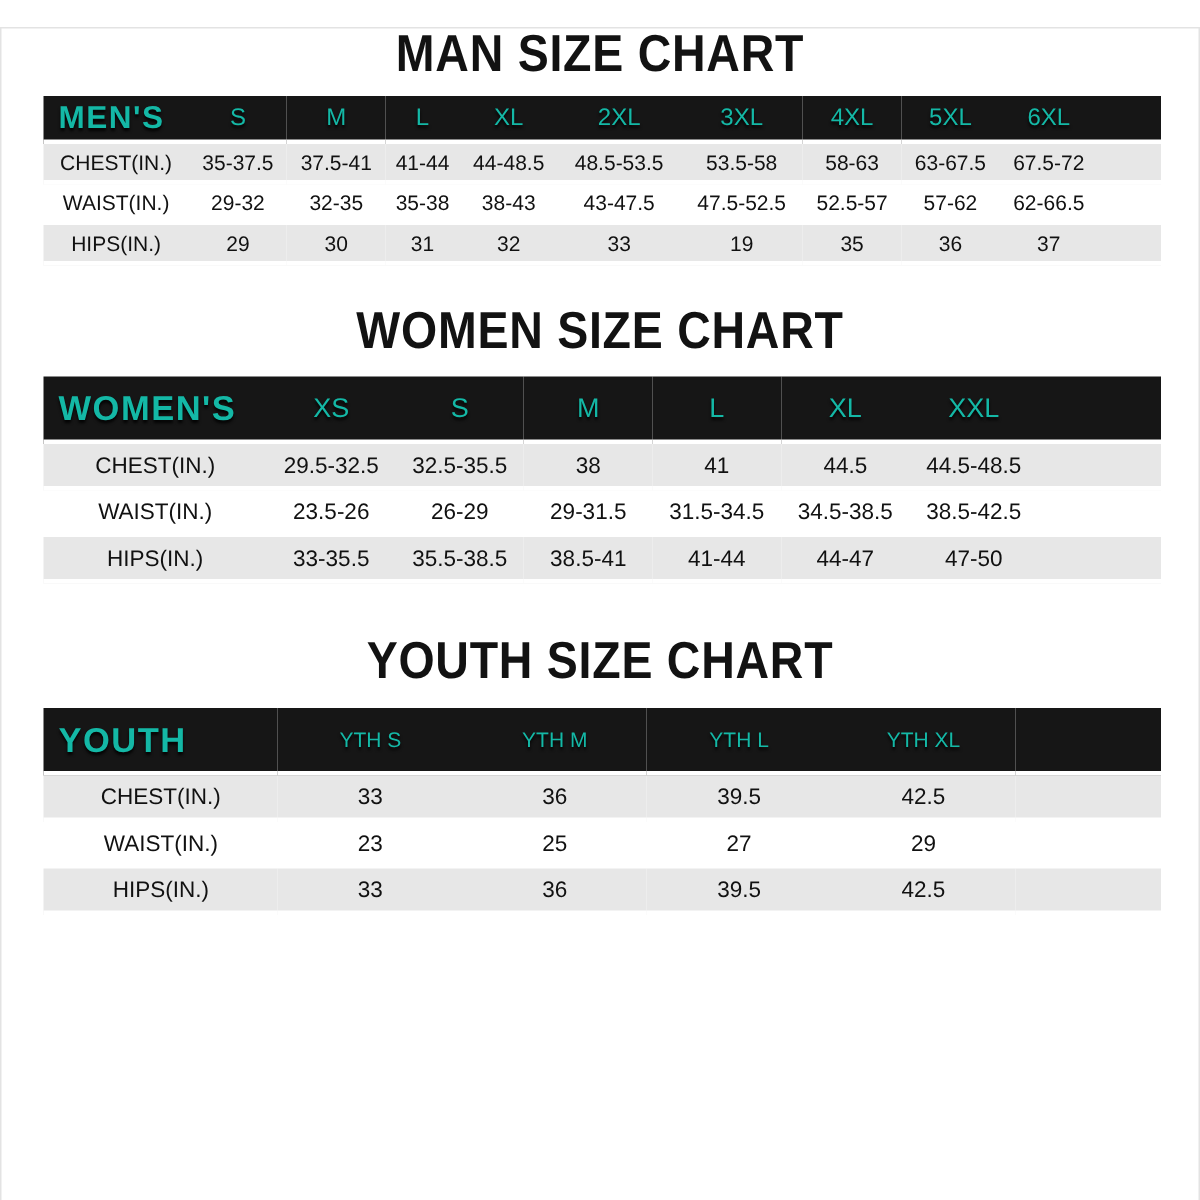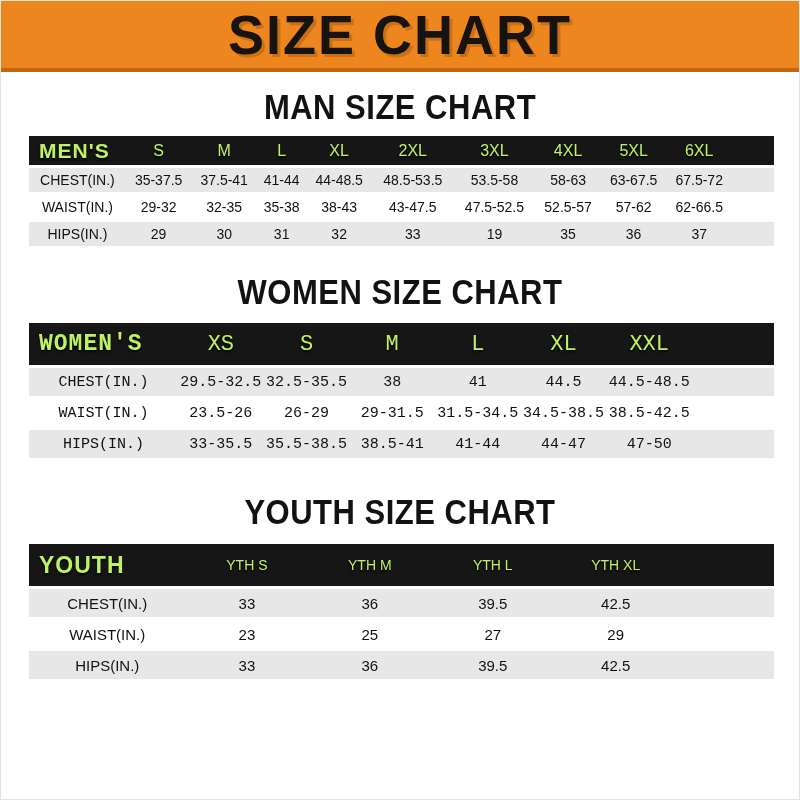--- a/index.html
+++ b/index.html
@@ -39,37 +39,37 @@
   
   .size-table {
     width:745px; margin:0 auto 0 29px;
     border-collapse:separate; border-spacing:0;
   }
   .size-table thead tr { background:var(--header-bg,#161616); }
   .size-table th, .size-table td {
     border-bottom:3px solid #fff; text-align:center; padding:0;
     font-weight:400; white-space:nowrap;
   }
-  .size-table thead th { color:#bef264; text-shadow:0 2px 2px rgba(0,0,0,0.85); }
+  .size-table thead th { color:#14b8a6; text-shadow:0 2px 2px rgba(0,0,0,0.85); }
   .size-table th.title-cell {
     text-align:left; padding-left:10px; font-weight:700; letter-spacing:1px;
   }
   .size-table tbody tr:nth-child(odd) { background:var(--row-alt,#E7E7E7); }
   .size-table tbody tr:nth-child(even) { background:#ffffff; }
 
   
   .t-men thead th { height:29px; font-size:16px; }
   .t-men thead th.title-cell { font-size:21px; }
   .t-men tbody th, .t-men tbody td { height:24px; font-size:14px; }
   .t-men col.c-label { width:13%; }
   .t-men col.c-blank { width:42px; }
 
   
-  .t-women { table-layout:fixed;font-family:Liberation Mono, monospace; }
-  .t-women thead th { height:42px; font-size:22px; }
+  .t-women { table-layout:fixed; }
+  .t-women thead th { height:42px; font-size:18px; }
   .t-women thead th.title-cell { font-size:23px; }
   .t-women tbody th, .t-women tbody td { height:28px; font-size:15px; }
   .t-women col.c-label { width:20%; }
   .t-women col.c-data { width:11.5%; }
   .t-women col.c-blank { width:11%; }
 
   
   .t-youth { table-layout:fixed; }
   .t-youth thead th { height:42px; font-size:14px; }
   .t-youth thead th.title-cell { font-size:23px; }
@@ -87,23 +87,20 @@
   .note p {
     margin:0; font-size:21px; font-weight:400; line-height:29px;
     transform:scaleX(0.93); transform-origin:left center; white-space:nowrap;
   }
 </style>
 </head>
 <body>
 
 <div class="page">
 
-  <header class="banner">
-    <h1>SIZE CHART</h1>
-  </header>
 
   <section>
     <h2 class="section-heading sh-1">MAN SIZE CHART</h2>
     <table class="size-table t-men">
       <colgroup>
           <col class="c-label">
           <col class="c-data">
           <col class="c-data">
           <col class="c-data">
           <col class="c-data">

